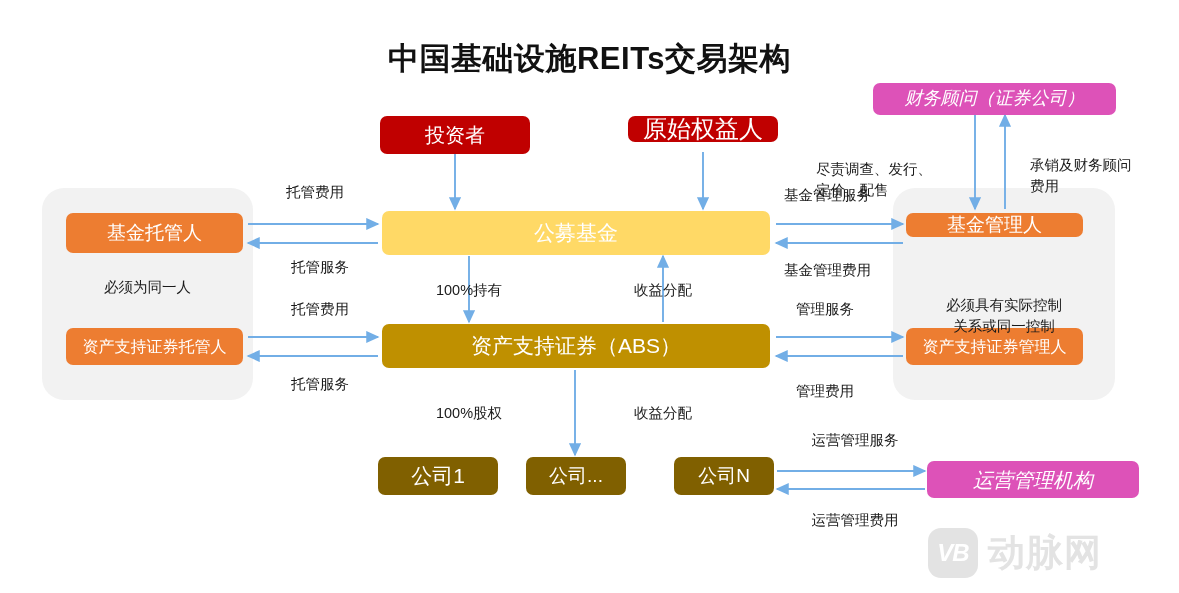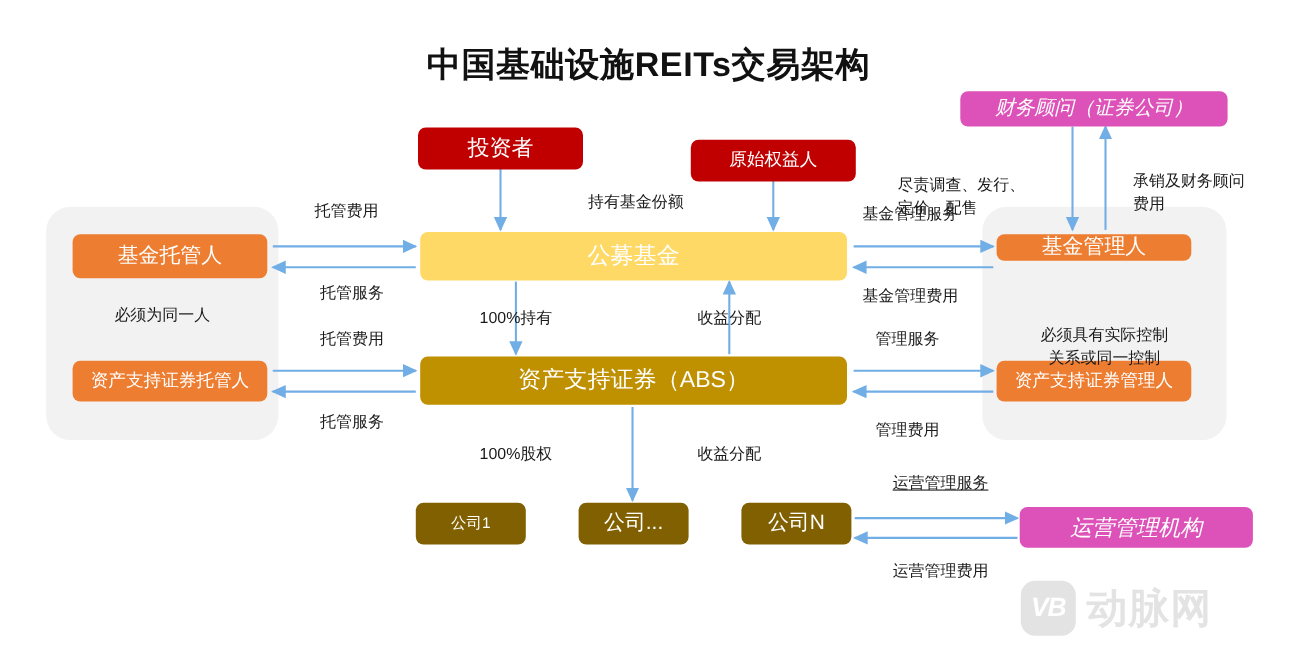--- a/index.html
+++ b/index.html
@@ -140,21 +140,21 @@
 
       <line x1="777" y1="471" x2="925" y2="471"></line>
       <line x1="925" y1="489" x2="777" y2="489"></line>
     </g>
   </svg>
 
   <div class="node red" style="left:380px;top:116px;width:150px;height:38px;font-size:20px;">
     <span>投资者</span>
   </div>
 
-  <div class="node red" style="left:628px;top:116px;width:150px;height:38px;font-size:16px;margin-top:11px;">
+  <div class="node red" style="left:628px;top:116px;width:150px;height:26px;font-size:24px;">
     <span>原始权益人</span>
   </div>
 
   <div class="node pink" style="left:873px;top:83px;width:243px;height:32px;font-size:18px;font-style:italic;">
     <span>财务顾问（证券公司）</span>
   </div>
 
   <div class="node amber" style="left:382px;top:211px;width:388px;height:44px;font-size:21px;">
     <span>公募基金</span>
   </div>
@@ -172,21 +172,21 @@
   </div>
 
   <div class="node orange" style="left:906px;top:328px;width:177px;height:37px;font-size:16px;">
     <span>资产支持证券管理人</span>
   </div>
 
   <div class="node gold" style="left:382px;top:324px;width:388px;height:44px;font-size:21px;">
     <span>资产支持证券（ABS）</span>
   </div>
 
-  <div class="node olive" style="left:378px;top:457px;width:100px;height:38px;font-size:14px;align-items:center;">
+  <div class="node olive" style="left:378px;top:457px;width:120px;height:38px;font-size:21px;align-items:center;">
     <span>公司1</span>
   </div>
 
   <div class="node olive" style="left:526px;top:457px;width:100px;height:38px;font-size:19px;">
     <span>公司...</span>
   </div>
 
   <div class="node olive" style="left:674px;top:457px;width:100px;height:38px;font-size:19px;">
     <span>公司N</span>
   </div>
@@ -197,23 +197,20 @@
 
   <div class="lbl c" style="left:42px;top:277px;width:211px;white-space:normal;">
     <span>必须为同一人</span>
   </div>
 
   <div class="lbl c" style="left:893px;top:274px;width:222px;white-space:pre-line;">
     <span>必须具有实际控制
 关系或同一控制</span>
   </div>
 
-  <div class="lbl c" style="left:478px;top:174px;width:200px;">
-    <span>持有基金份额</span>
-  </div>
 
   <div class="lbl" style="left:816px;top:138px;white-space:pre-line;">
     <span>尽责调查、发行、
 定价、配售</span>
   </div>
 
   <div class="lbl" style="left:1030px;top:134px;white-space:pre-line;">
     <span>承销及财务顾问
 费用</span>
   </div>
@@ -259,21 +256,21 @@
   </div>
 
   <div class="lbl c" style="left:389px;top:403px;width:160px;">
     <span>100%股权</span>
   </div>
 
   <div class="lbl c" style="left:603px;top:403px;width:120px;">
     <span>收益分配</span>
   </div>
 
-  <div class="lbl c" style="left:775px;top:430px;width:160px;text-decoration:underline;">
+  <div class="lbl c" style="left:775px;top:430px;width:160px;">
     <span>运营管理服务</span>
   </div>
 
   <div class="lbl c" style="left:775px;top:510px;width:160px;">
     <span>运营管理费用</span>
   </div>
 
   <div id="watermark">
     <div id="wm-badge">
       <span>VB</span>

